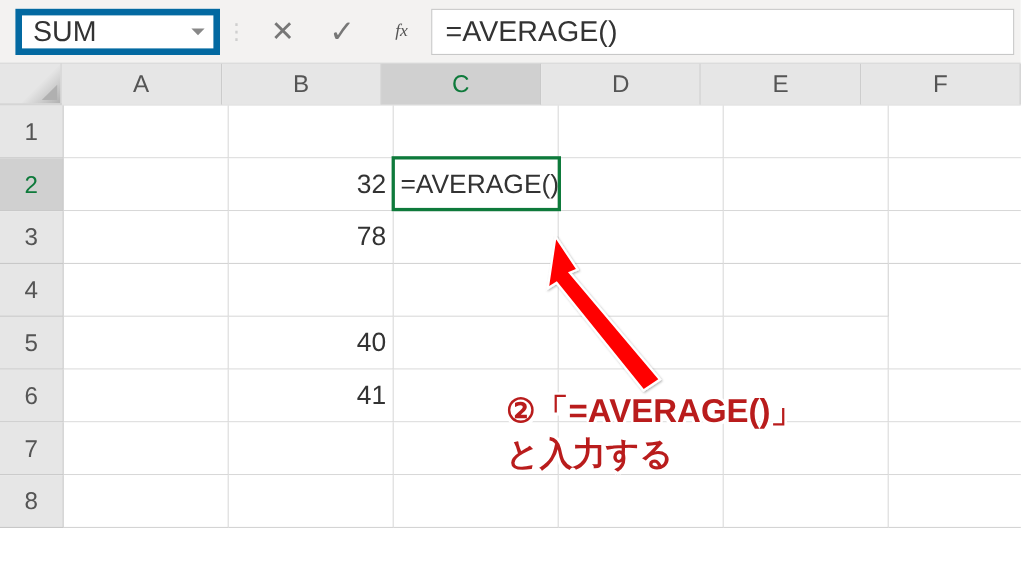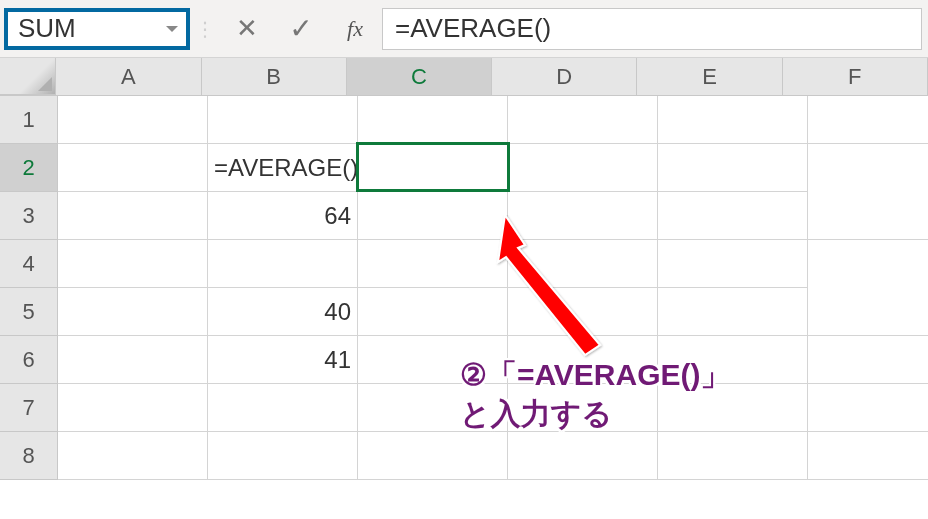--- a/index.html
+++ b/index.html
@@ -19,25 +19,25 @@
       height: 58px;
       background: #f3f2f1;
       border-bottom: 1px solid #d4d4d4;
       padding: 0;
     }
     
     .name-box {
       width: 186px;
       height: 42px;
       background: #ffffff;
-      border: 4px solid #0369a1;
+      border: 6px solid #0369a1;
       display: flex;
       align-items: center;
       padding: 0 10px;
-      margin-left: 4px;
+      margin-left: 14px;
       font-size: 26px;
       color: #333;
       position: relative;
     }
     
     .name-box-dropdown {
       position: absolute;
       right: 8px;
       top: 50%;
       transform: translateY(-50%);
@@ -63,21 +63,21 @@
       display: flex;
       align-items: center;
       justify-content: center;
       font-size: 24px;
       color: #666;
       cursor: pointer;
     }
     
     .fb-btn.cancel { color: #777; font-size: 26px; font-weight: 300; }
     .fb-btn.enter { color: #777; font-size: 28px; }
-    .fb-btn.fx { font-style: italic; font-family: "Times New Roman", serif; font-size: 22px; color: #555; }
+    .fb-btn.fx { font-style: italic; font-family: "Times New Roman", serif; font-size: 16px; color: #555; }
     
     .formula-input {
       flex: 1;
       height: 42px;
       background: #ffffff;
       border: 1px solid #c8c8c8;
       padding: 0 12px;
       display: flex;
       align-items: center;
       font-size: 26px;
@@ -194,21 +194,21 @@
       position: absolute;
       z-index: 50;
       pointer-events: none;
     }
     
     .annotation-text {
       position: absolute;
       z-index: 50;
       font-size: 30px;
       font-weight: bold;
-      color: #701a75;
+      color: #b91c1c;
       text-shadow: 
         -2px -2px 0 #fff, 2px -2px 0 #fff, -2px 2px 0 #fff, 2px 2px 0 #fff,
         0 -2px 0 #fff, 0 2px 0 #fff, -2px 0 0 #fff, 2px 0 0 #fff;
       line-height: 1.3;
       pointer-events: none;
     }
     .annotation-text .circled {
       display: inline;
     }
   </style>
@@ -292,32 +292,35 @@
         <div class="cell" style="width:150px"></div>
         <div class="cell" style="width:150px"></div>
         <div class="cell" style="width:150px"></div>
         <div class="cell" style="width:150px"></div>
         <div class="cell" style="width:150px"></div>
         <div class="cell" style="width:150px"></div>
       </div>
 
       <div class="row">
         <div class="cell" style="width:150px"></div>
+        <div class="cell" style="width:150px">
+            <span>32</span>
+          </div>
         <div class="cell formula-cell" style="width:150px">
           <span class="cell-overflow-text">=AVERAGE()</span>
         </div>
         <div class="cell" style="width:150px"></div>
         <div class="cell" style="width:150px"></div>
         <div class="cell" style="width:150px"></div>
       </div>
 
       <div class="row">
         <div class="cell" style="width:150px"></div>
         <div class="cell" style="width:150px">
-            <span>64</span>
+            <span>78</span>
           </div>
         <div class="cell" style="width:150px"></div>
         <div class="cell" style="width:150px"></div>
         <div class="cell" style="width:150px"></div>
         <div class="cell" style="width:150px"></div>
       </div>
 
       <div class="row">
         <div class="cell" style="width:150px"></div>
         <div class="cell" style="width:150px"></div>

